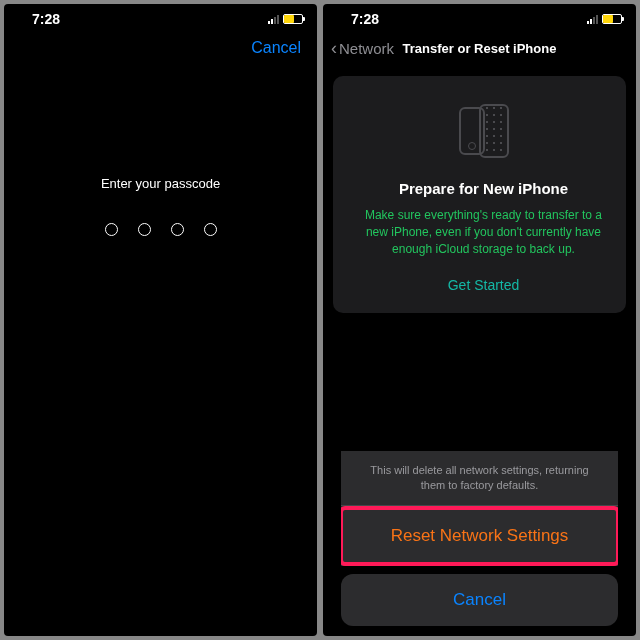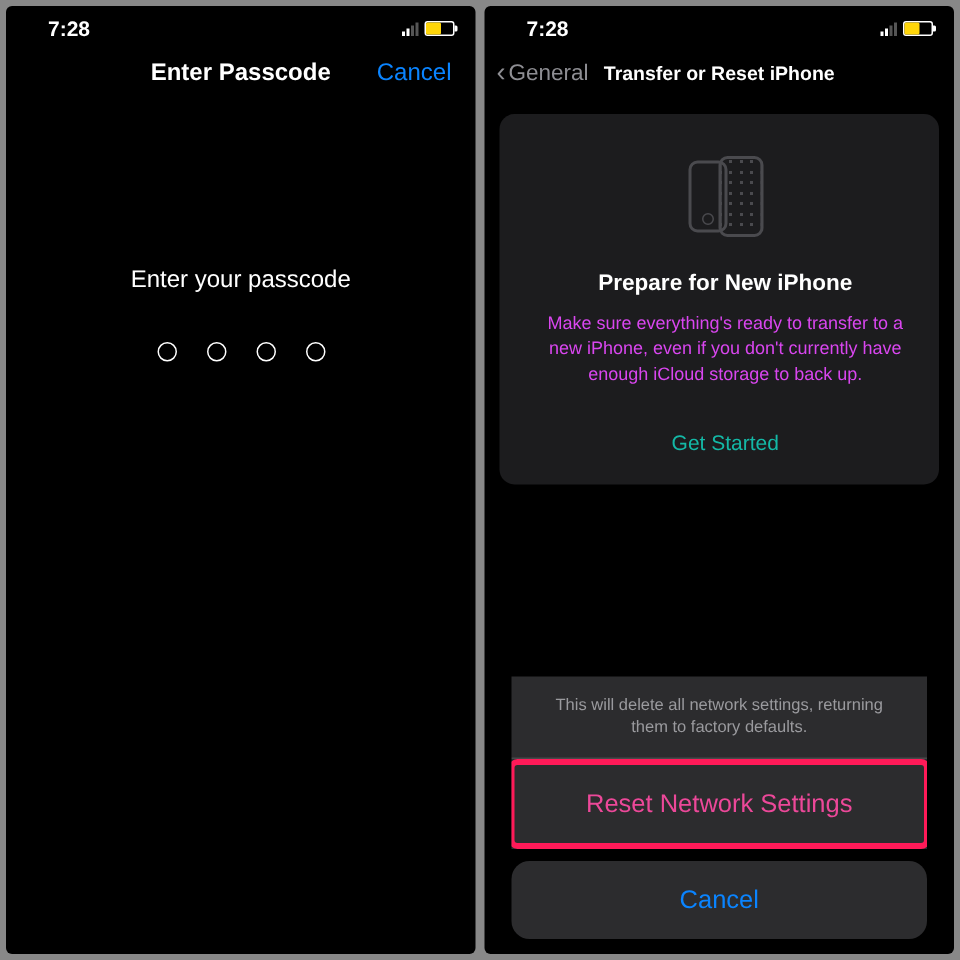--- a/index.html
+++ b/index.html
@@ -112,21 +112,21 @@
     
     .passcode-body {
       flex: 1;
       display: flex;
       flex-direction: column;
       align-items: center;
       padding-top: 110px;
     }
     .passcode-prompt {
       color: #fff;
-      font-size: 16px;
+      font-size: 13px;
       margin-bottom: 32px;
     }
     .passcode-dots {
       display: flex;
       gap: 20px;
     }
     .passcode-dot {
       width: 13px;
       height: 13px;
       border: 1.5px solid #fff;
@@ -183,23 +183,23 @@
       background-color:#4a4a4e;
       background-size:100% 100%;
     }
     .transfer-title {
       font-size: 15px;
       font-weight: 600;
       margin-bottom: 10px;
     }
     .transfer-desc {
       font-size: 12px;
-      color: #d946ef;
+      color: #22c55e;
       line-height: 1.4;
-      margin-bottom: 30px;
+      margin-bottom: 20px;
       padding: 0 4px;
     }
     .transfer-link {
       color: #14b8a6;
       font-size: 14px;
     }
     
     .action-sheet {
       margin-top: auto;
       padding: 0 8px 10px 8px;
@@ -217,21 +217,21 @@
       padding: 12px 20px;
       border-bottom: 0.5px solid #48484a;
       line-height: 1.35;
     }
     .sheet-action {
       text-align: center;
       padding: 16px 0;
       font-size: 17px;
     }
     .destructive {
-      color: #ec4899;
+      color: #f97316;
     }
     .highlight-box {
       border: 4px solid #ff1a58;
       border-radius: 6px;
       margin: 0 -2px;
     }
     .sheet-cancel {
       background: #2c2c2e;
       border-radius: 12px;
       text-align: center;
@@ -255,21 +255,20 @@
           <span></span>
           <span></span>
           <span></span>
         </div>
       <div class="battery">
           <div class="battery-fill"></div>
         </div>
     </div>
   </div>
   <div class="nav-bar">
-    <span class="nav-title">Enter Passcode</span>
     <span class="nav-right">Cancel</span>
   </div>
   <div class="passcode-body">
     <div class="passcode-prompt">Enter your passcode</div>
     <div class="passcode-dots">
       <div class="passcode-dot"></div>
       <div class="passcode-dot"></div>
       <div class="passcode-dot"></div>
       <div class="passcode-dot"></div>
     </div>
@@ -287,21 +286,21 @@
           <span></span>
         </div>
       <div class="battery">
           <div class="battery-fill"></div>
         </div>
     </div>
   </div>
   <div class="nav-bar">
     <span class="nav-left">
       <span class="chevron">‹</span>
-      <span>General</span>
+      <span>Network</span>
     </span>
     <span class="nav-title nav-title-small">Transfer or Reset iPhone</span>
   </div>
   <div class="transfer-body">
     <div class="transfer-card">
       <div class="device-illus">
         <div class="device-box old-device"></div>
         <div class="device-box new-device"></div>
       </div>
       <div class="transfer-title">Prepare for New iPhone</div>

